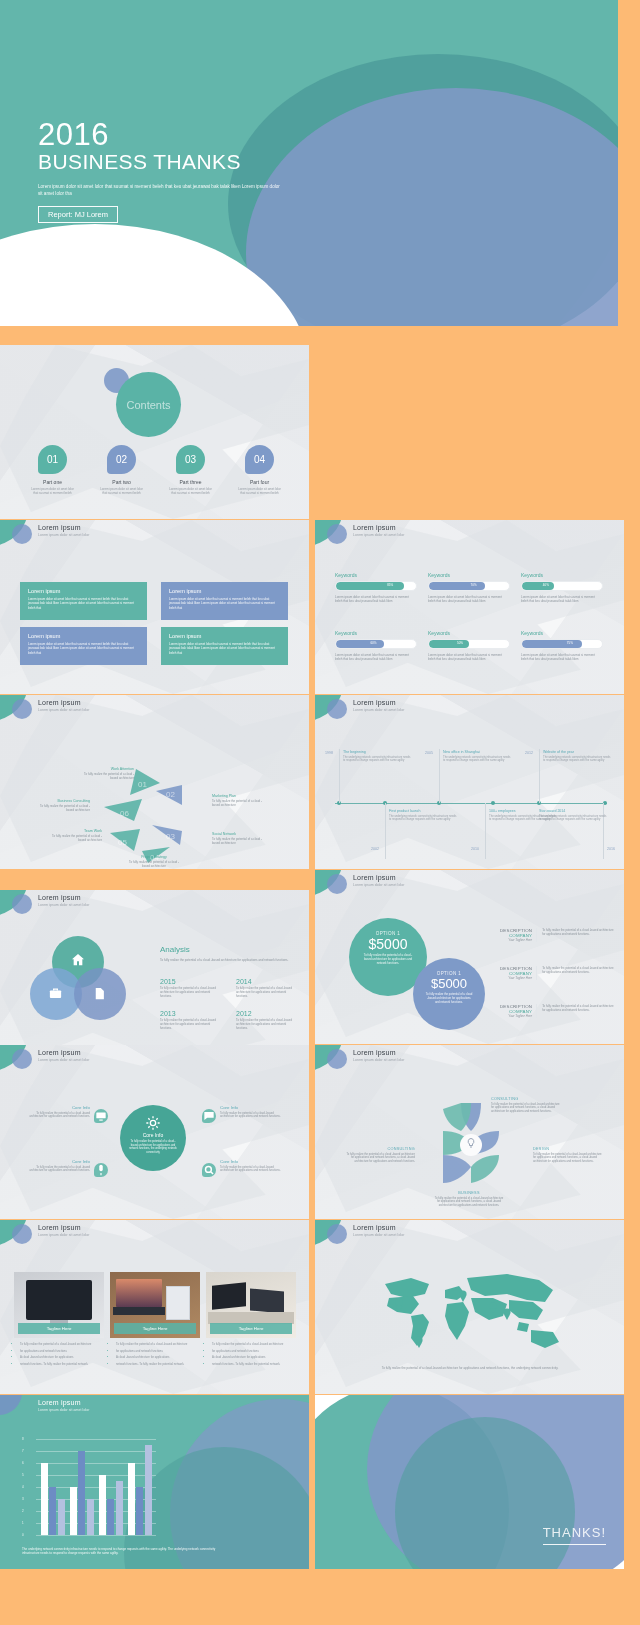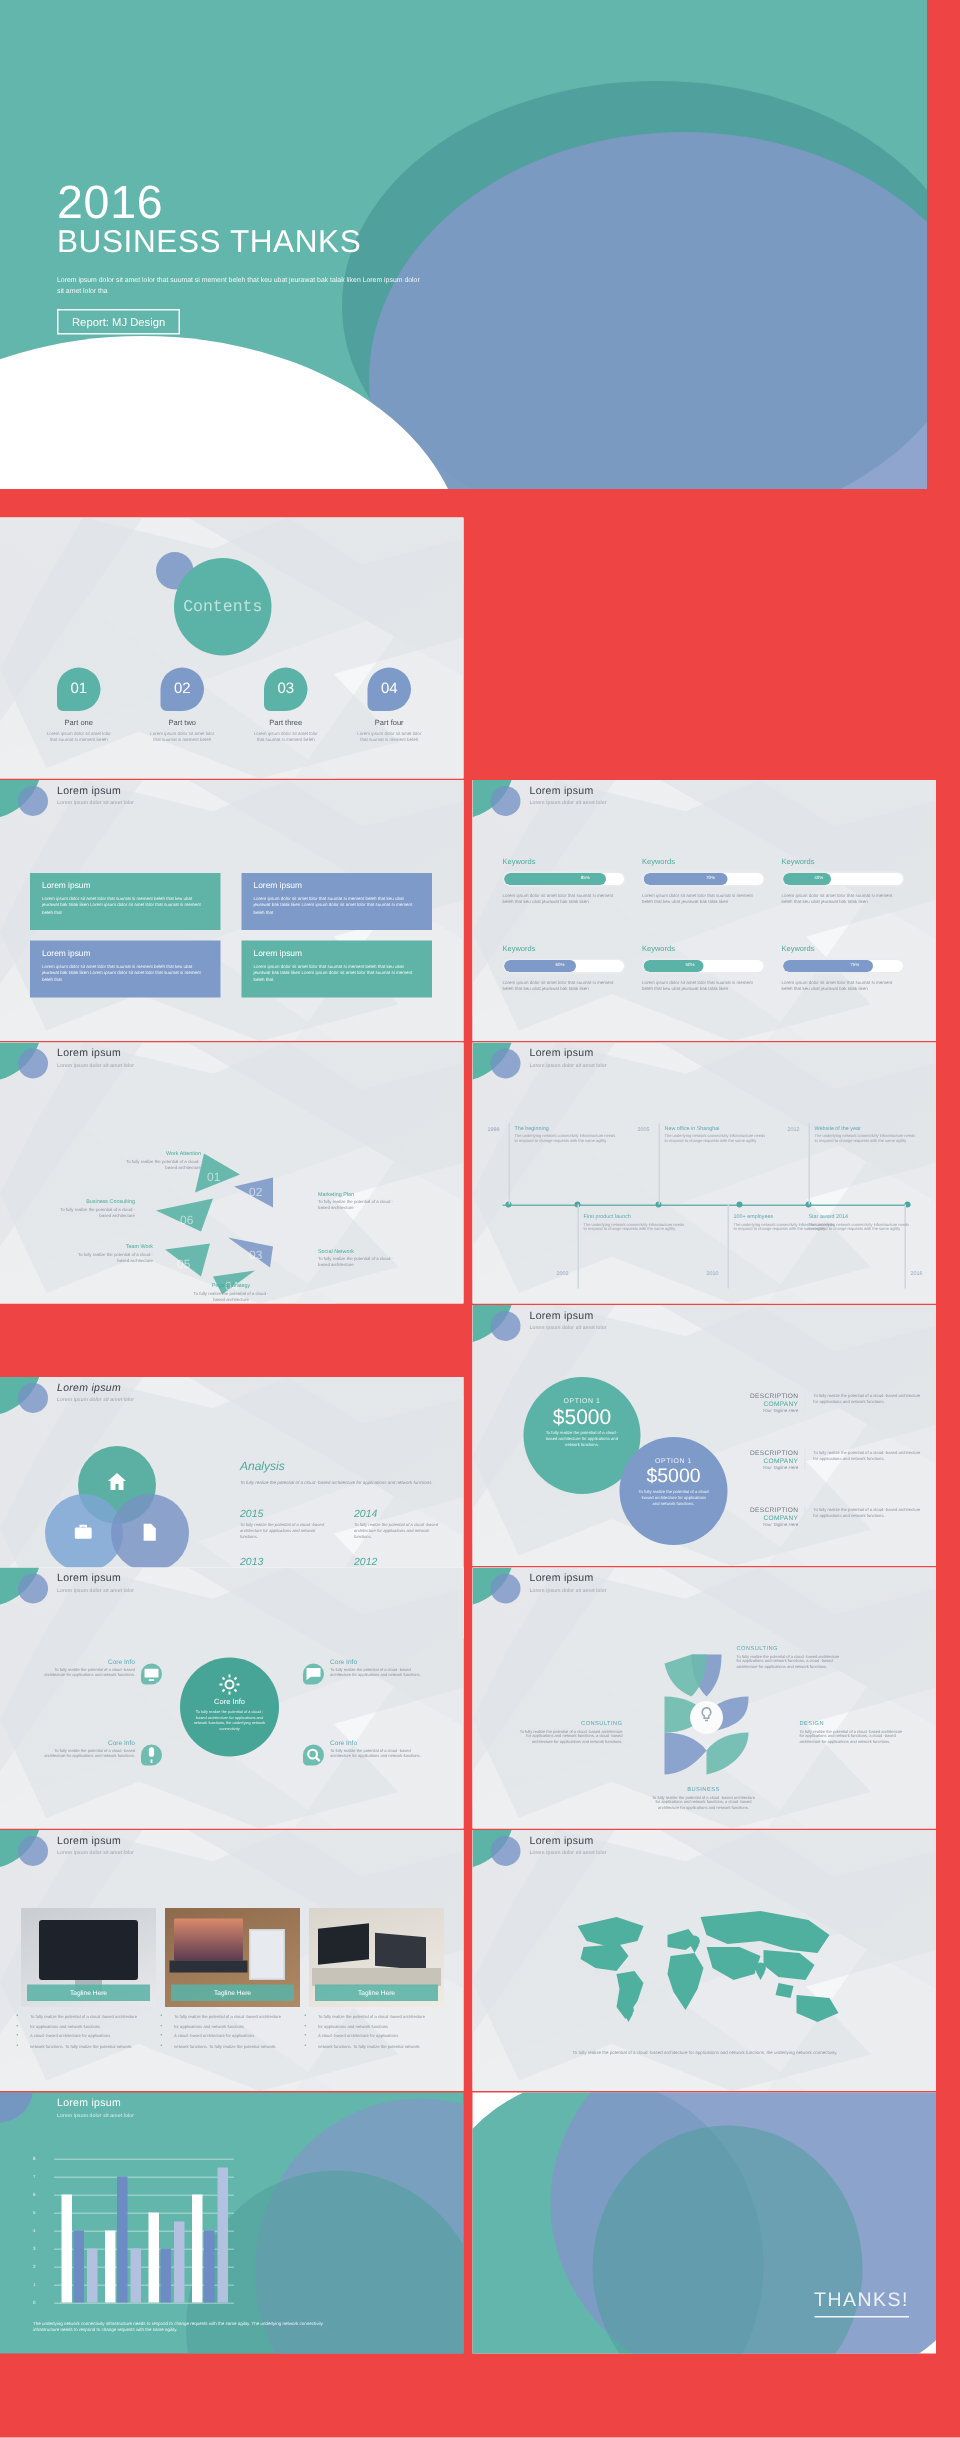--- a/index.html
+++ b/index.html
@@ -1,17 +1,17 @@
 <!DOCTYPE html>
 <html><head>
 <meta charset="utf-8">
 <style>
   html,body{margin:0;padding:0;background:#ffffff;}
   body{width:640px;height:1625px;font-family:"Liberation Sans",sans-serif;overflow:hidden;}
-  .sheet{position:relative;width:640px;height:1625px;background:#ef4444;}
+  .sheet{position:relative;width:640px;height:1625px;background:#fdba74;}
 
   
   .slide{position:absolute;overflow:hidden;background:#fbfbfc;}
   .slide.half{width:309px;height:174px;}
   .slide .poly{position:absolute;inset:0;
     background:
       linear-gradient(125deg,rgba(228,230,233,.85) 0 22%,rgba(0,0,0,0) 22.2%),
       linear-gradient(305deg,rgba(232,234,237,.75) 0 26%,rgba(0,0,0,0) 26.2%),
       linear-gradient(210deg,rgba(223,226,230,.65) 0 30%,rgba(0,0,0,0) 30.2%),
       linear-gradient(35deg,rgba(236,238,240,.9) 0 40%,rgba(0,0,0,0) 40.2%),
@@ -35,21 +35,21 @@
   #s1 .tealdeep{position:absolute;left:228px;top:54px;width:420px;height:300px;border-radius:50%;background:#4e9e9b;opacity:.92;}
   #s1 .blueball{position:absolute;left:246px;top:88px;width:420px;height:330px;border-radius:50%;background:#8099c6;opacity:.88;}
   #s1 .whitecut{position:absolute;left:-120px;top:224px;width:430px;height:300px;border-radius:50%;background:#ffffff;}
   #s1 .txt{position:absolute;left:38px;top:118px;z-index:6;}
   #s1 .y{font-size:31px;color:#ffffff;font-weight:300;line-height:34px;letter-spacing:.5px;}
   #s1 .t{font-size:21px;color:#ffffff;font-weight:300;line-height:24px;letter-spacing:.4px;margin-top:-2px;}
   #s1 .d{font-size:4.6px;color:rgba(255,255,255,.92);line-height:7px;margin-top:9px;max-width:245px;}
   #s1 .btn{display:inline-block;margin-top:9px;border:1px solid rgba(255,255,255,.95);padding:3px 9px;font-size:7.5px;color:#ffffff;}
 
   
-  .cbig{position:absolute;left:116px;top:27px;width:65px;height:65px;border-radius:50%;background:#5ab3a6;font-family:Liberation Mono, monospace;}
+  .cbig{position:absolute;left:116px;top:27px;width:65px;height:65px;border-radius:50%;background:#5ab3a6;}
   .cbigb{position:absolute;left:104px;top:23px;width:25px;height:25px;border-radius:50%;background:rgba(120,148,198,.85);}
   .cbig .lab{position:absolute;inset:0;display:flex;align-items:center;justify-content:center;font-size:11px;color:rgba(255,255,255,.62);font-weight:300;}
   .numrow{position:absolute;left:18px;top:100px;width:276px;display:flex;}
   .numcell{flex:1;text-align:center;position:relative;}
   .numcell .bub{width:29px;height:29px;border-radius:50% 50% 50% 4px;margin:0 auto;display:flex;align-items:center;justify-content:center;font-size:10px;color:#fff;font-weight:300;}
   .numcell .nm{font-size:5px;color:#4c535b;margin-top:5px;}
   .numcell .ds{font-size:3px;line-height:4.2px;color:#959ca4;margin-top:2px;padding:0 12px;}
 
   
   .partc{position:absolute;left:54px;top:55px;width:62px;height:62px;border-radius:50%;background:#5ab3a6;display:flex;align-items:center;justify-content:center;font-size:10px;color:rgba(255,255,255,.6);font-weight:300;}
@@ -160,21 +160,21 @@
 
   <div id="s1">
     <div class="tealmass"></div>
     <div class="tealdeep"></div>
     <div class="blueball"></div>
     <div class="whitecut"></div>
     <div class="txt">
       <div class="y">2016</div>
       <div class="t">BUSINESS THANKS</div>
       <div class="d">Lorem ipsum dolor sit amet  lolor that suumat si mement  beleh that keu ubat jeurawat bak talak  liken Lorem ipsum dolor sit amet  lolor tha</div>
-      <div class="btn">Report: MJ Design</div>
+      <div class="btn">Report: MJ Lorem</div>
     </div>
   </div>
 
   <div class="slide half" id="s2" style="left:0;top:345px;">
     <div class="poly"></div>
     <div class="polyclip"></div>
     <div class="cbigb"></div>
     <div class="cbig">
       <div class="lab">Contents</div>
     </div>
@@ -393,21 +393,21 @@
       <div class="h">100+ employees</div>
       <div class="p">The underlying network connectivity infrastructure needs to respond to change requests with the same agility</div>
     </div>
     <div class="tl-yr" style="left:292px;top:152px;">2016</div>
     <div class="tl-item" style="left:224px;top:114px;">
       <div class="h">Star award 2014</div>
       <div class="p">The underlying network connectivity infrastructure needs to respond to change requests with the same agility</div>
     </div>
   </div>
 
-  <div class="slide half" id="s8" style="left:0;top:918px;font-style:italic;">
+  <div class="slide half" id="s8" style="left:0;top:890px;">
     <div class="poly"></div>
     <div class="polyclip"></div>
     <div class="badge">
         <div class="tealq"></div>
         <div class="bluec"></div>
       </div>
     <div class="sh-title">Lorem ipsum</div>
     <div class="sh-sub">Lorem ipsum  dolor sit amet lolor</div>
 
     <div class="venn" style="left:52px;top:46px;width:52px;height:52px;background:rgba(77,170,155,.9);"></div>

